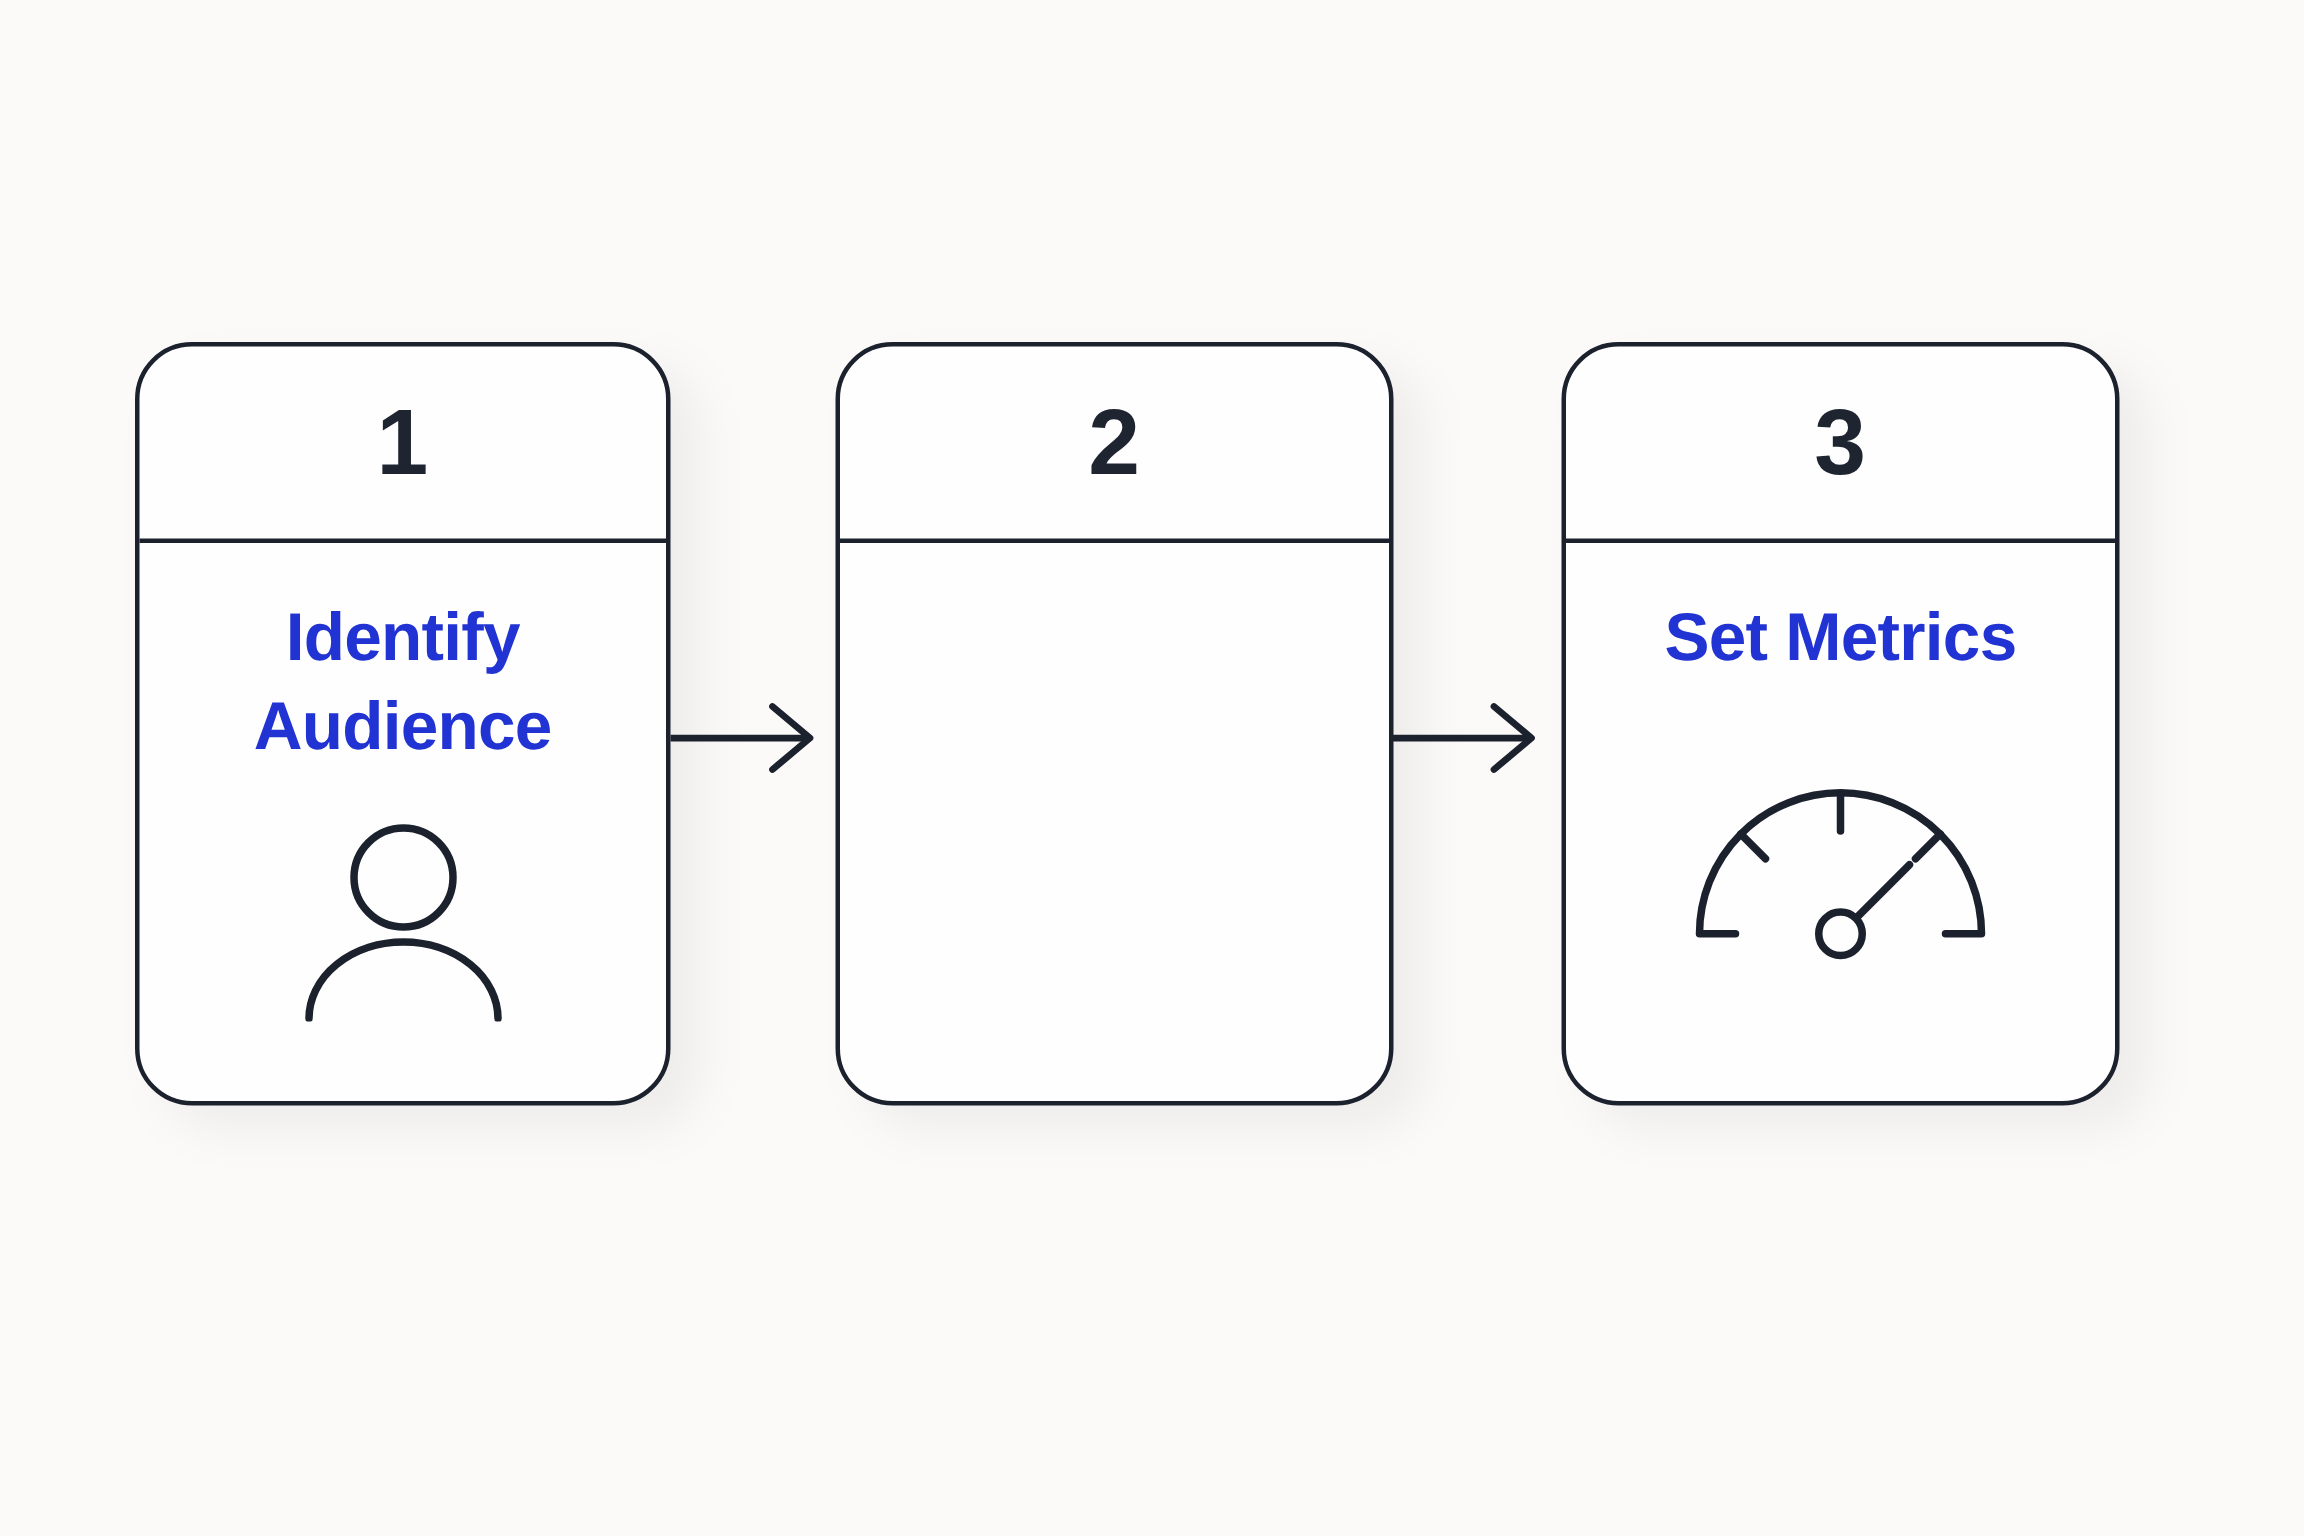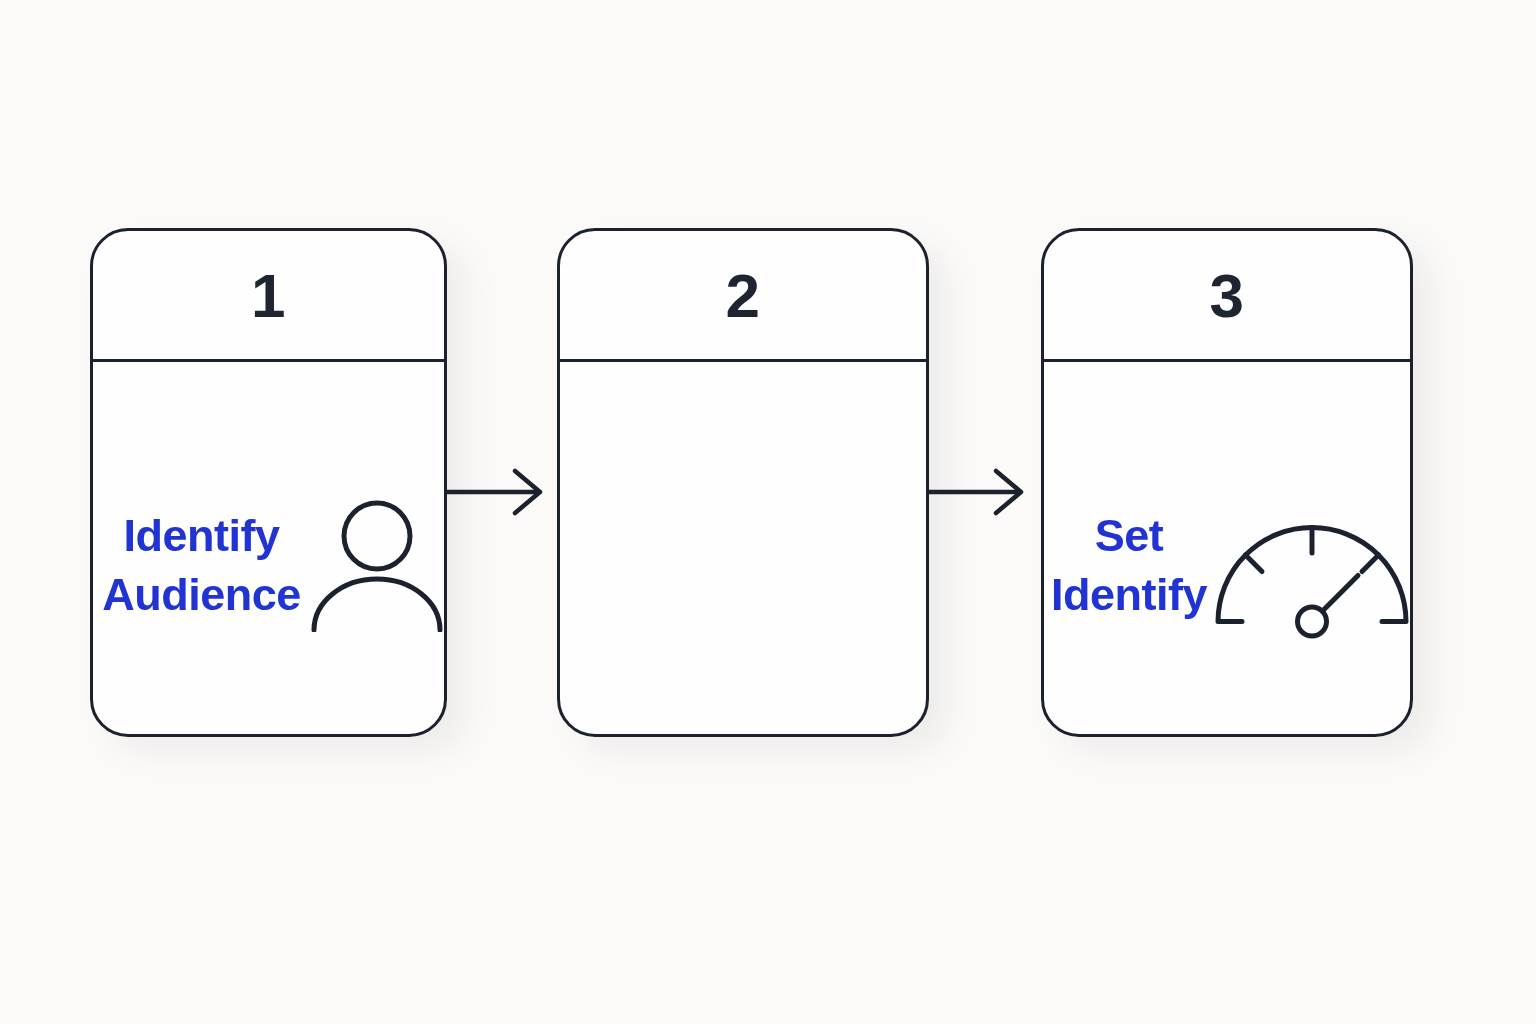--- a/index.html
+++ b/index.html
@@ -46,21 +46,21 @@
   .step-number {
     font-size: 62px;
     font-weight: 700;
     color: #1e2430;
     letter-spacing: 0.5px;
   }
 
   .card-body {
     flex: 1;
     display: flex;
-    flex-direction: row;
+    flex-direction: column;
     align-items: center;
   }
   .step-title {
     margin-top: 33px;
     font-size: 45px;
     font-weight: 700;
     line-height: 59px;
     letter-spacing: -0.5px;
     color: #2133d2;
     text-align: center;
@@ -124,21 +124,21 @@
       <path d="M0 24 H90"></path>
       <path d="M68 3 L93 24 L68 45"></path>
     </svg>
   </div>
 
   <div class="step-card card-3">
     <div class="card-header">
       <div class="step-number">3</div>
     </div>
     <div class="card-body">
-      <div class="step-title">Set Identify</div>
+      <div class="step-title">Set Metrics</div>
       <span class="icon-wrap">
         <svg width="196" height="118" viewBox="0 0 196 118" stroke-width="5" stroke-linecap="round" stroke-linejoin="round">
 
           <path d="M28 96.5 H4 A 94 94 0 0 1 192 96.5 H168"></path>
 
           <path d="M98 4 V28"></path>
 
           <path d="M31.5 30 L48 46.5"></path>
 
           <path d="M164.5 30 L148 46.5"></path>

